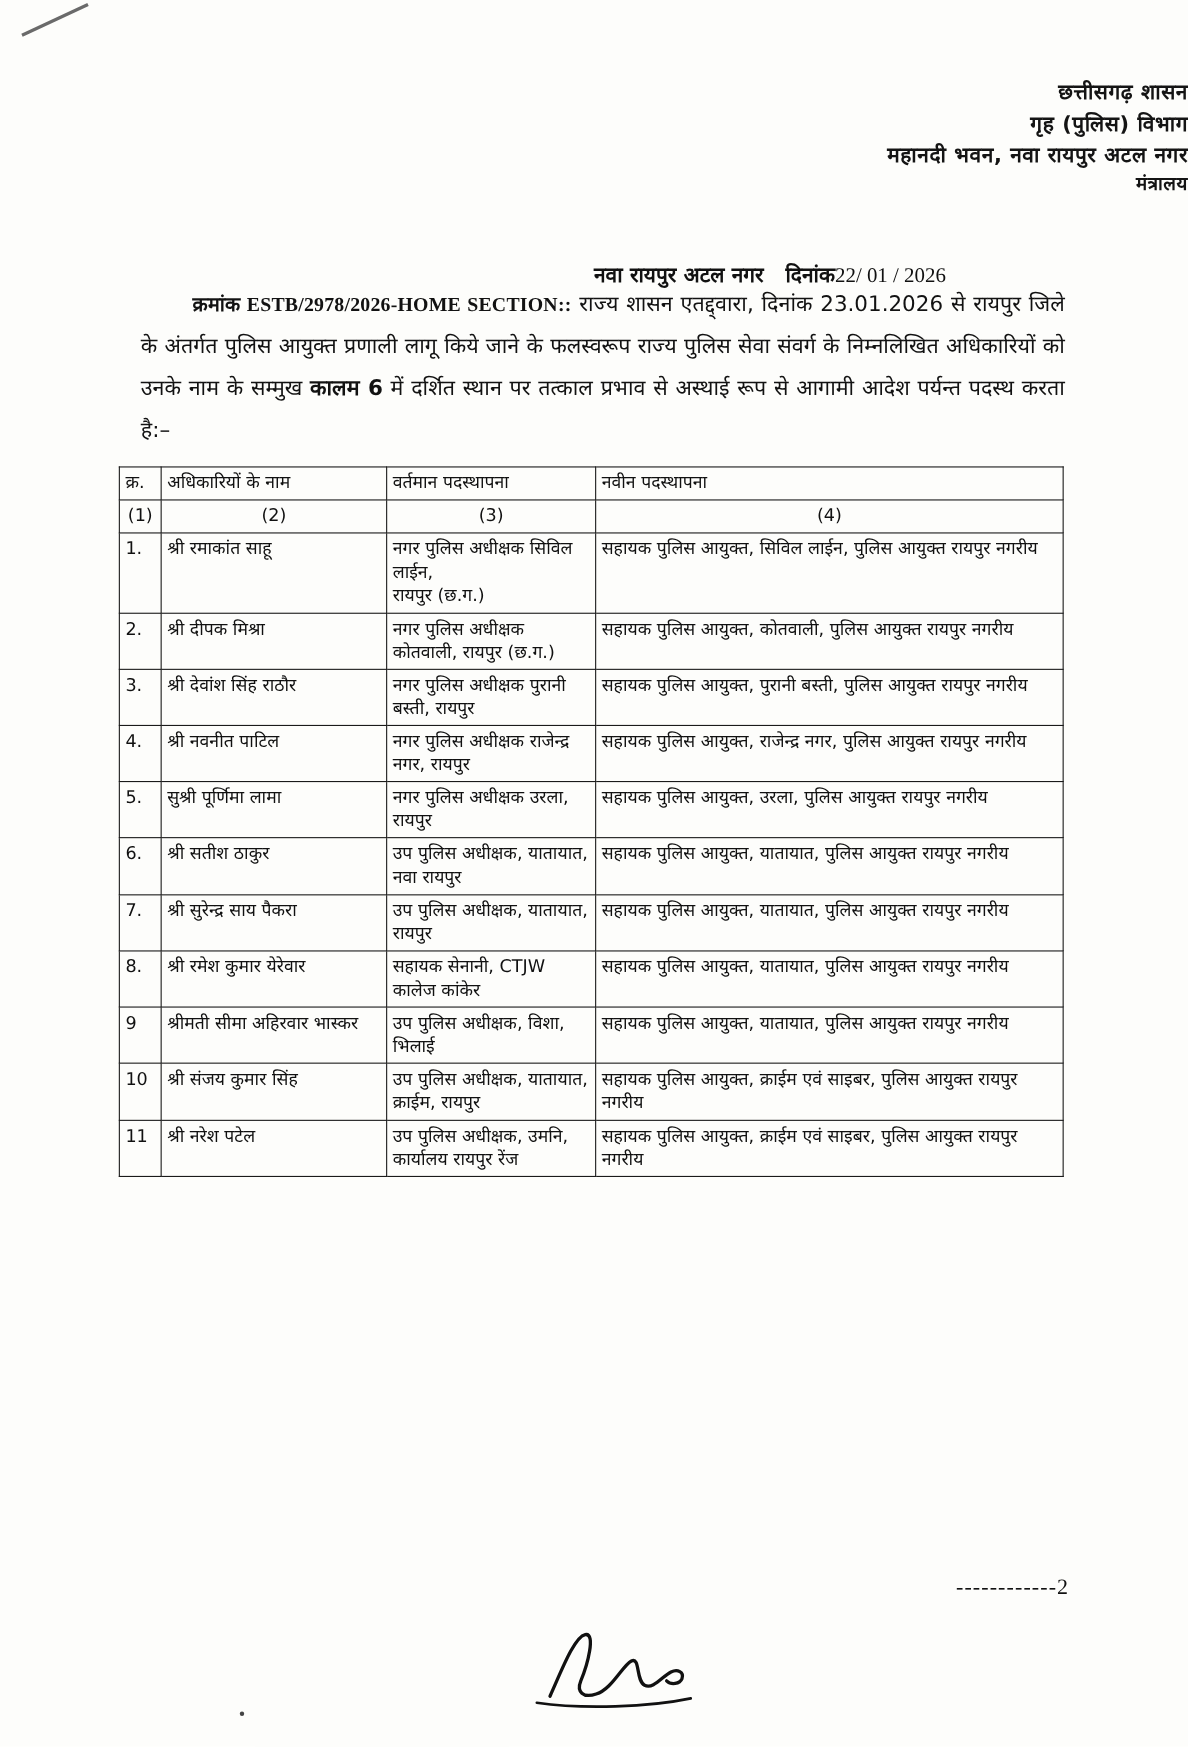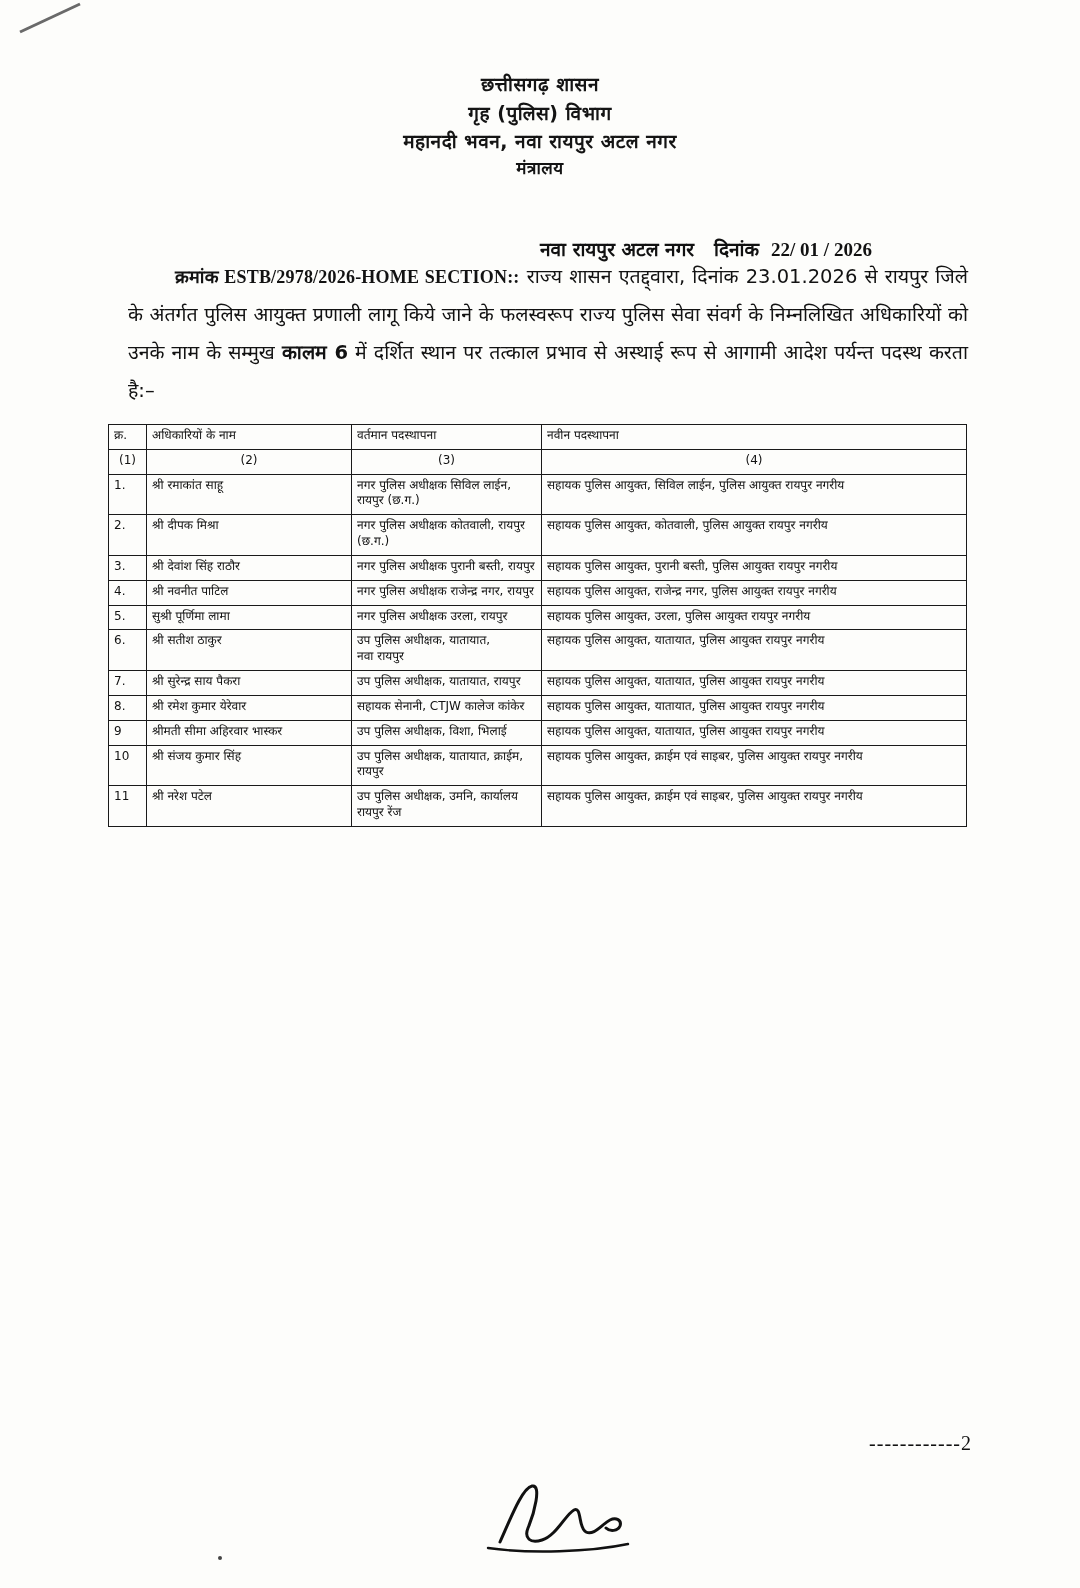--- a/index.html
+++ b/index.html
@@ -25,21 +25,21 @@
     height: 34px;
     pointer-events: none;
   }
   .scan-corner svg { display: block; }
 
   .header {
     position: absolute;
     top: 70px;
     left: 0;
     width: 1080px;
-    text-align: center;
+    text-align: right;
     line-height: 1.5;
   }
   .header .line {
     font-size: 19px;
     font-weight: 700;
     letter-spacing: 0.5px;
     color: #141414;
   }
   .header .line.small { font-size: 17px; font-weight: 700; }
   .header .order {
@@ -53,22 +53,21 @@
     position: absolute;
     top: 236px;
     left: 540px;
     width: 430px;
     font-size: 19px;
     font-weight: 700;
     white-space: nowrap;
   }
   .place-date .date-num {
     font-family: "Liberation Serif", serif;
-    font-weight: 700;
-    margin-left: 12px;
+    font-weight: 400;
   }
 
   .body-text {
     position: absolute;
     top: 258px;
     left: 128px;
     width: 840px;
     font-size: 19.5px;
     line-height: 1.95;
     text-align: justify;
@@ -90,21 +89,21 @@
     left: 108px;
     width: 858px;
     border-collapse: collapse;
     table-layout: fixed;
     background: transparent;
   }
   table.order-table td, table.order-table th {
     border: 1.6px solid #1a1a1a;
     vertical-align: top;
     padding: 3px 5px 5px 5px;
-    font-size: 12px;
+    font-size: 16px;
     line-height: 1.32;
     font-weight: 400;
     color: #111;
   }
   table.order-table th {
     font-weight: 400;
     text-align: left;
   }
   col.c-sn   { width: 38px; }
   col.c-name { width: 205px; }

